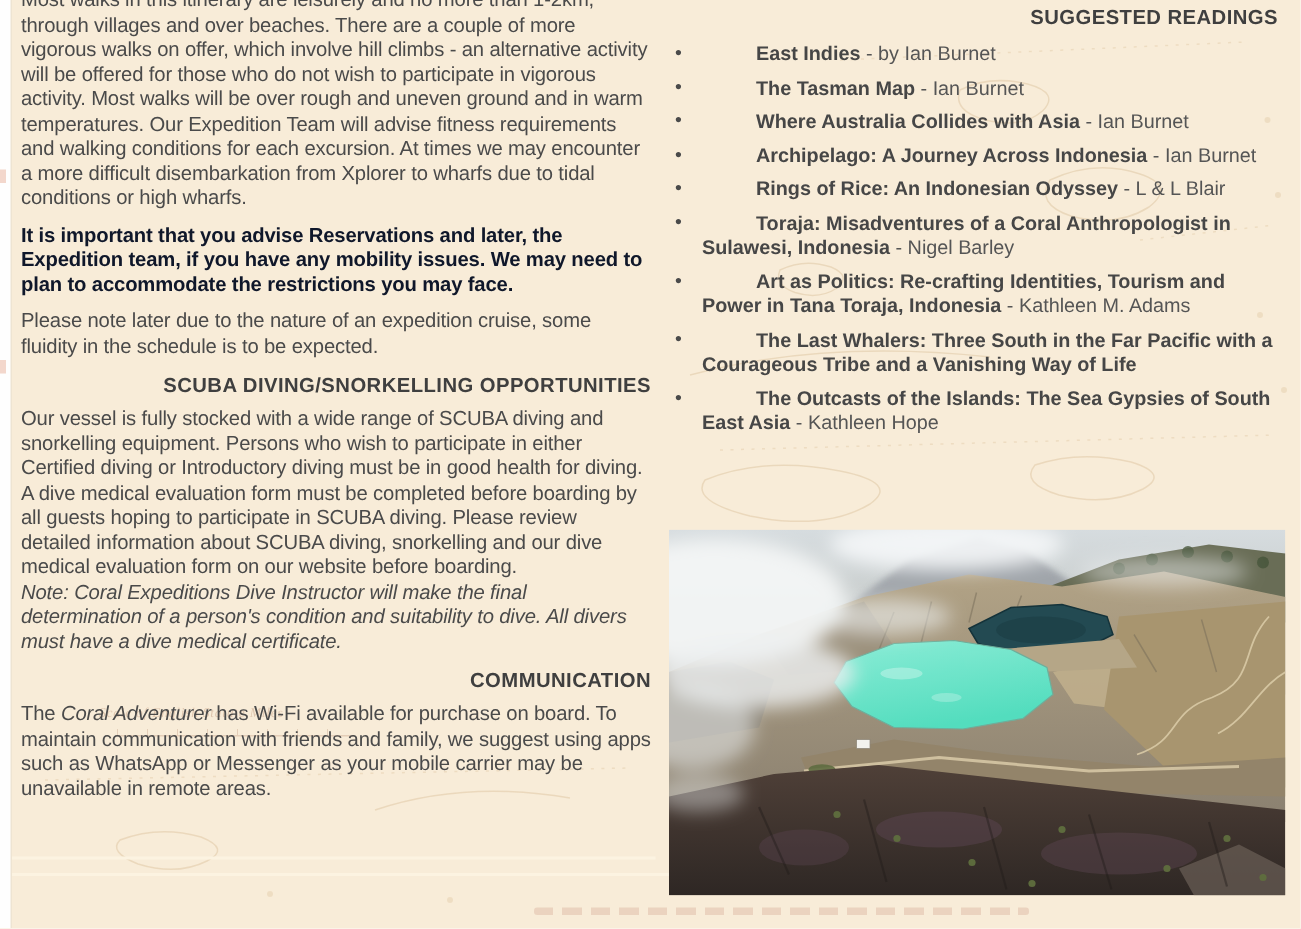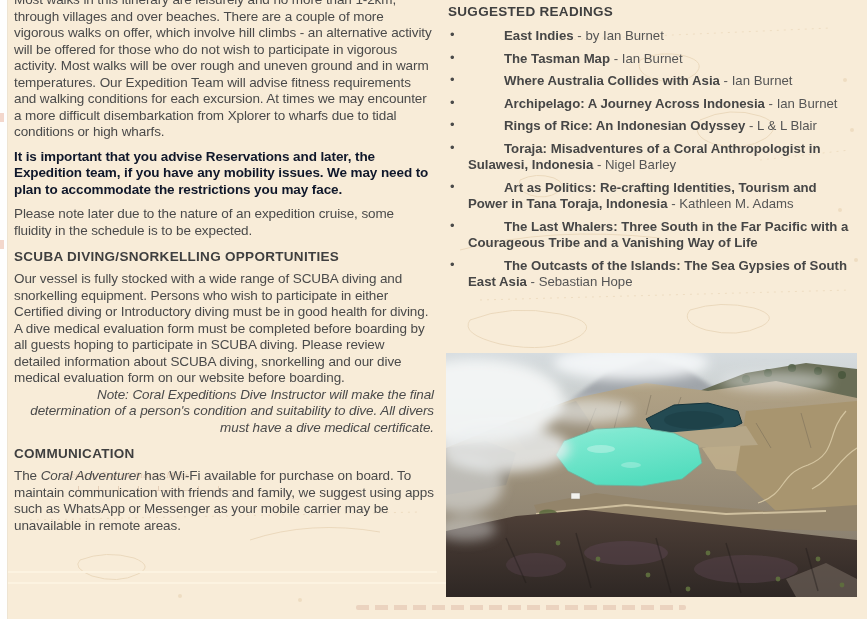--- a/index.html
+++ b/index.html
@@ -31,24 +31,24 @@
     background:repeating-linear-gradient(90deg,#cf9d88 0 13px,transparent 13px 19px);
     border-radius:2px;filter:blur(.4px);
   }
   
   .left-col{
     position:absolute;left:14px;top:-8px;width:420px;z-index:2;
     font-size:13.5px;line-height:16.5px;letter-spacing:-0.1px;
   }
   .left-col p{margin:0 0 8px 0;}
   .para-bold{font-weight:700;color:#0f172a;}
-  .para-italic{font-style:italic;text-align:right;}
+  .para-italic{font-style:italic;}
   .sec-heading{
     margin:10px 0 6px 0;font-size:13.5px;font-weight:700;
-    letter-spacing:.3px;color:#3f3f3f;line-height:16px;
+    letter-spacing:.3px;color:#3f3f3f;line-height:16px;text-align:right;
   }
   .right-col{position:absolute;left:448px;top:0;width:404px;z-index:2;}
   .right-col .sec-heading{margin:4px 0 8px 0;}
   .readings{list-style:none;margin:0;padding:0;font-size:13.2px;line-height:16.5px;}
   .readings li{position:relative;padding-left:20px;margin:0 0 6px 0;}
   .readings .bullet{position:absolute;left:2px;top:-1px;font-size:13px;color:#4a4a4a;}
   .readings .title{font-weight:700;color:#464646;padding-left:36px;}
   .readings .sep,.readings .author{font-weight:400;color:#555;}
   .author-line{display:block;padding-left:10px;}
   
@@ -133,21 +133,21 @@
       <li>
         <span class="bullet">•</span><span class="title">Toraja: Misadventures of a Coral Anthropologist in Sulawesi, Indonesia</span><span class="sep"> - </span><span class="author">Nigel Barley</span>
       </li>
       <li>
         <span class="bullet">•</span><span class="title">Art as Politics: Re-crafting Identities, Tourism and Power in Tana Toraja, Indonesia</span><span class="sep"> - </span><span class="author">Kathleen M. Adams</span>
       </li>
       <li>
         <span class="bullet">•</span><span class="title">The Last Whalers: Three South in the Far Pacific with a Courageous Tribe and a Vanishing Way of Life</span>
       </li>
       <li>
-        <span class="bullet">•</span><span class="title">The Outcasts of the Islands: The Sea Gypsies of South East Asia</span><span class="sep"> - </span><span class="author">Sebastian Hope</span>
+        <span class="bullet">•</span><span class="title">The Outcasts of the Islands: The Sea Gypsies of South East Asia</span><span class="sep"> - </span><span class="author">Kathleen Hope</span>
       </li>
     </ul>
   </div>
 
   <div class="photo">
     <svg width="411" height="244" viewBox="0 0 411 244">
       <defs>
         <linearGradient id="skyGrad" x1="0" y1="0" x2="0" y2="1">
           <stop offset="0" stop-color="#d6dcdf"></stop>
             <stop offset="0.6" stop-color="#c4c8c6"></stop>

